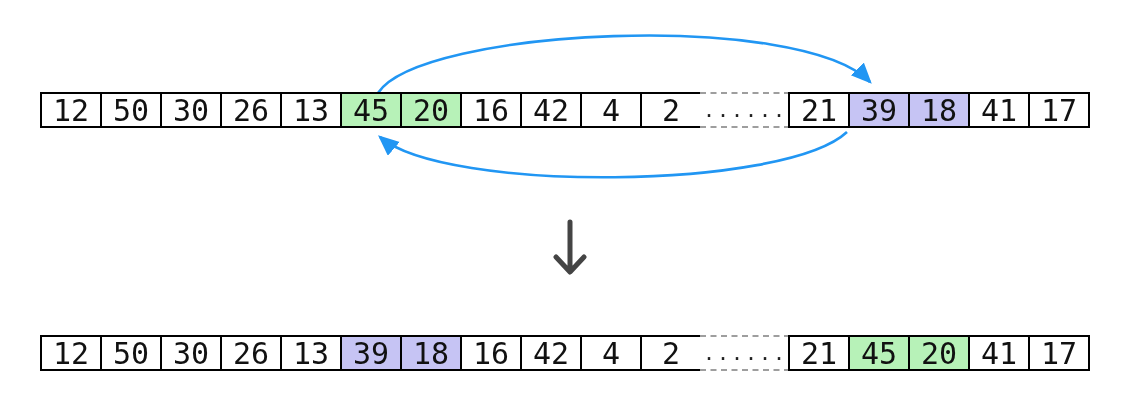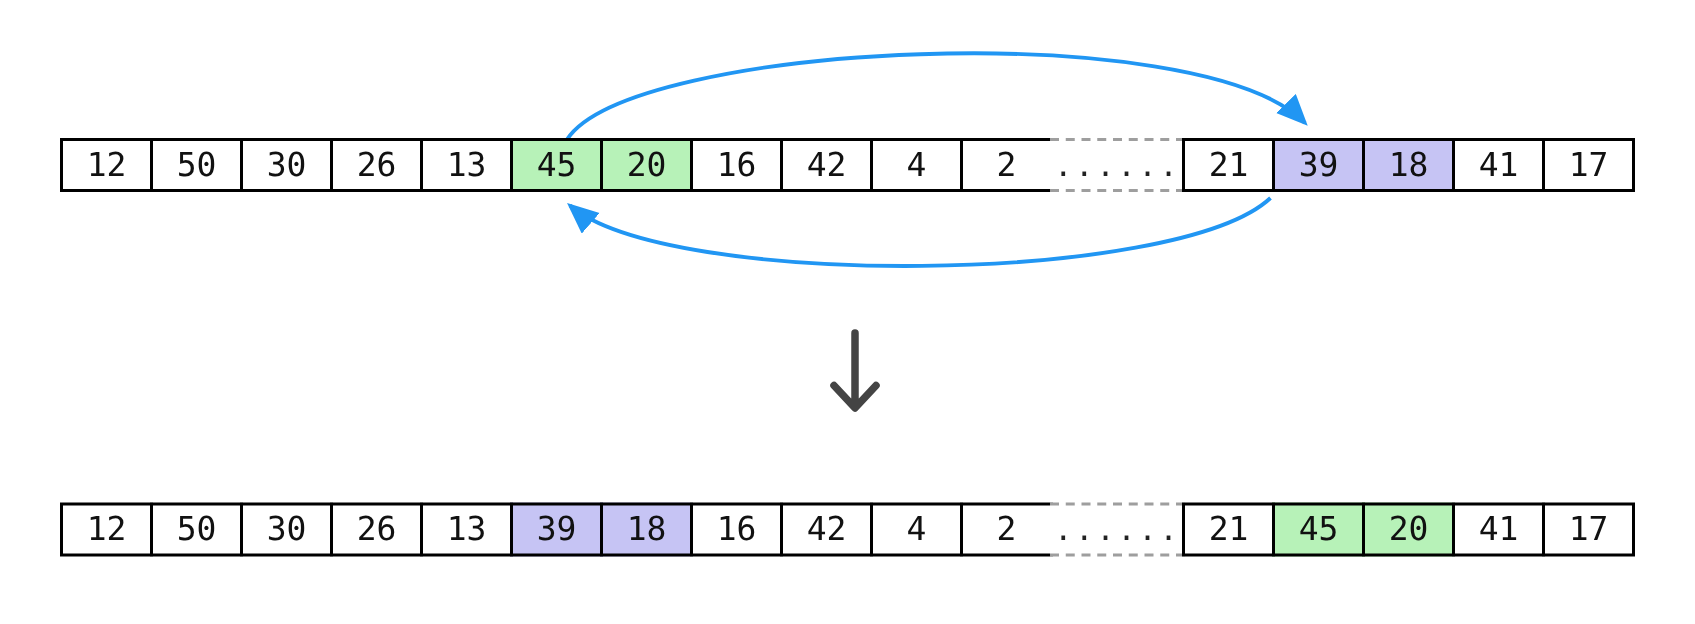--- a/index.html
+++ b/index.html
@@ -28,21 +28,21 @@
   .cell {
     box-sizing: border-box;
     width: 62px;
     height: 36px;
     margin-right: -2px;
     border: 2px solid #000000;
     background: #ffffff;
     display: flex;
     align-items: center;
     justify-content: center;
-    font-size: 22px;
+    font-size: 30px;
     color: #111111;
     flex: 0 0 auto;
   }
   .cell:last-child { margin-right: 12px; }
   .cell.green  { background: var(--green); }
   .cell.purple { background: var(--purple); text-align: center; }
   .cell.ellipsis {
     width: 90px;
     border: none;
     border-top: 2px dashed var(--dashed);

